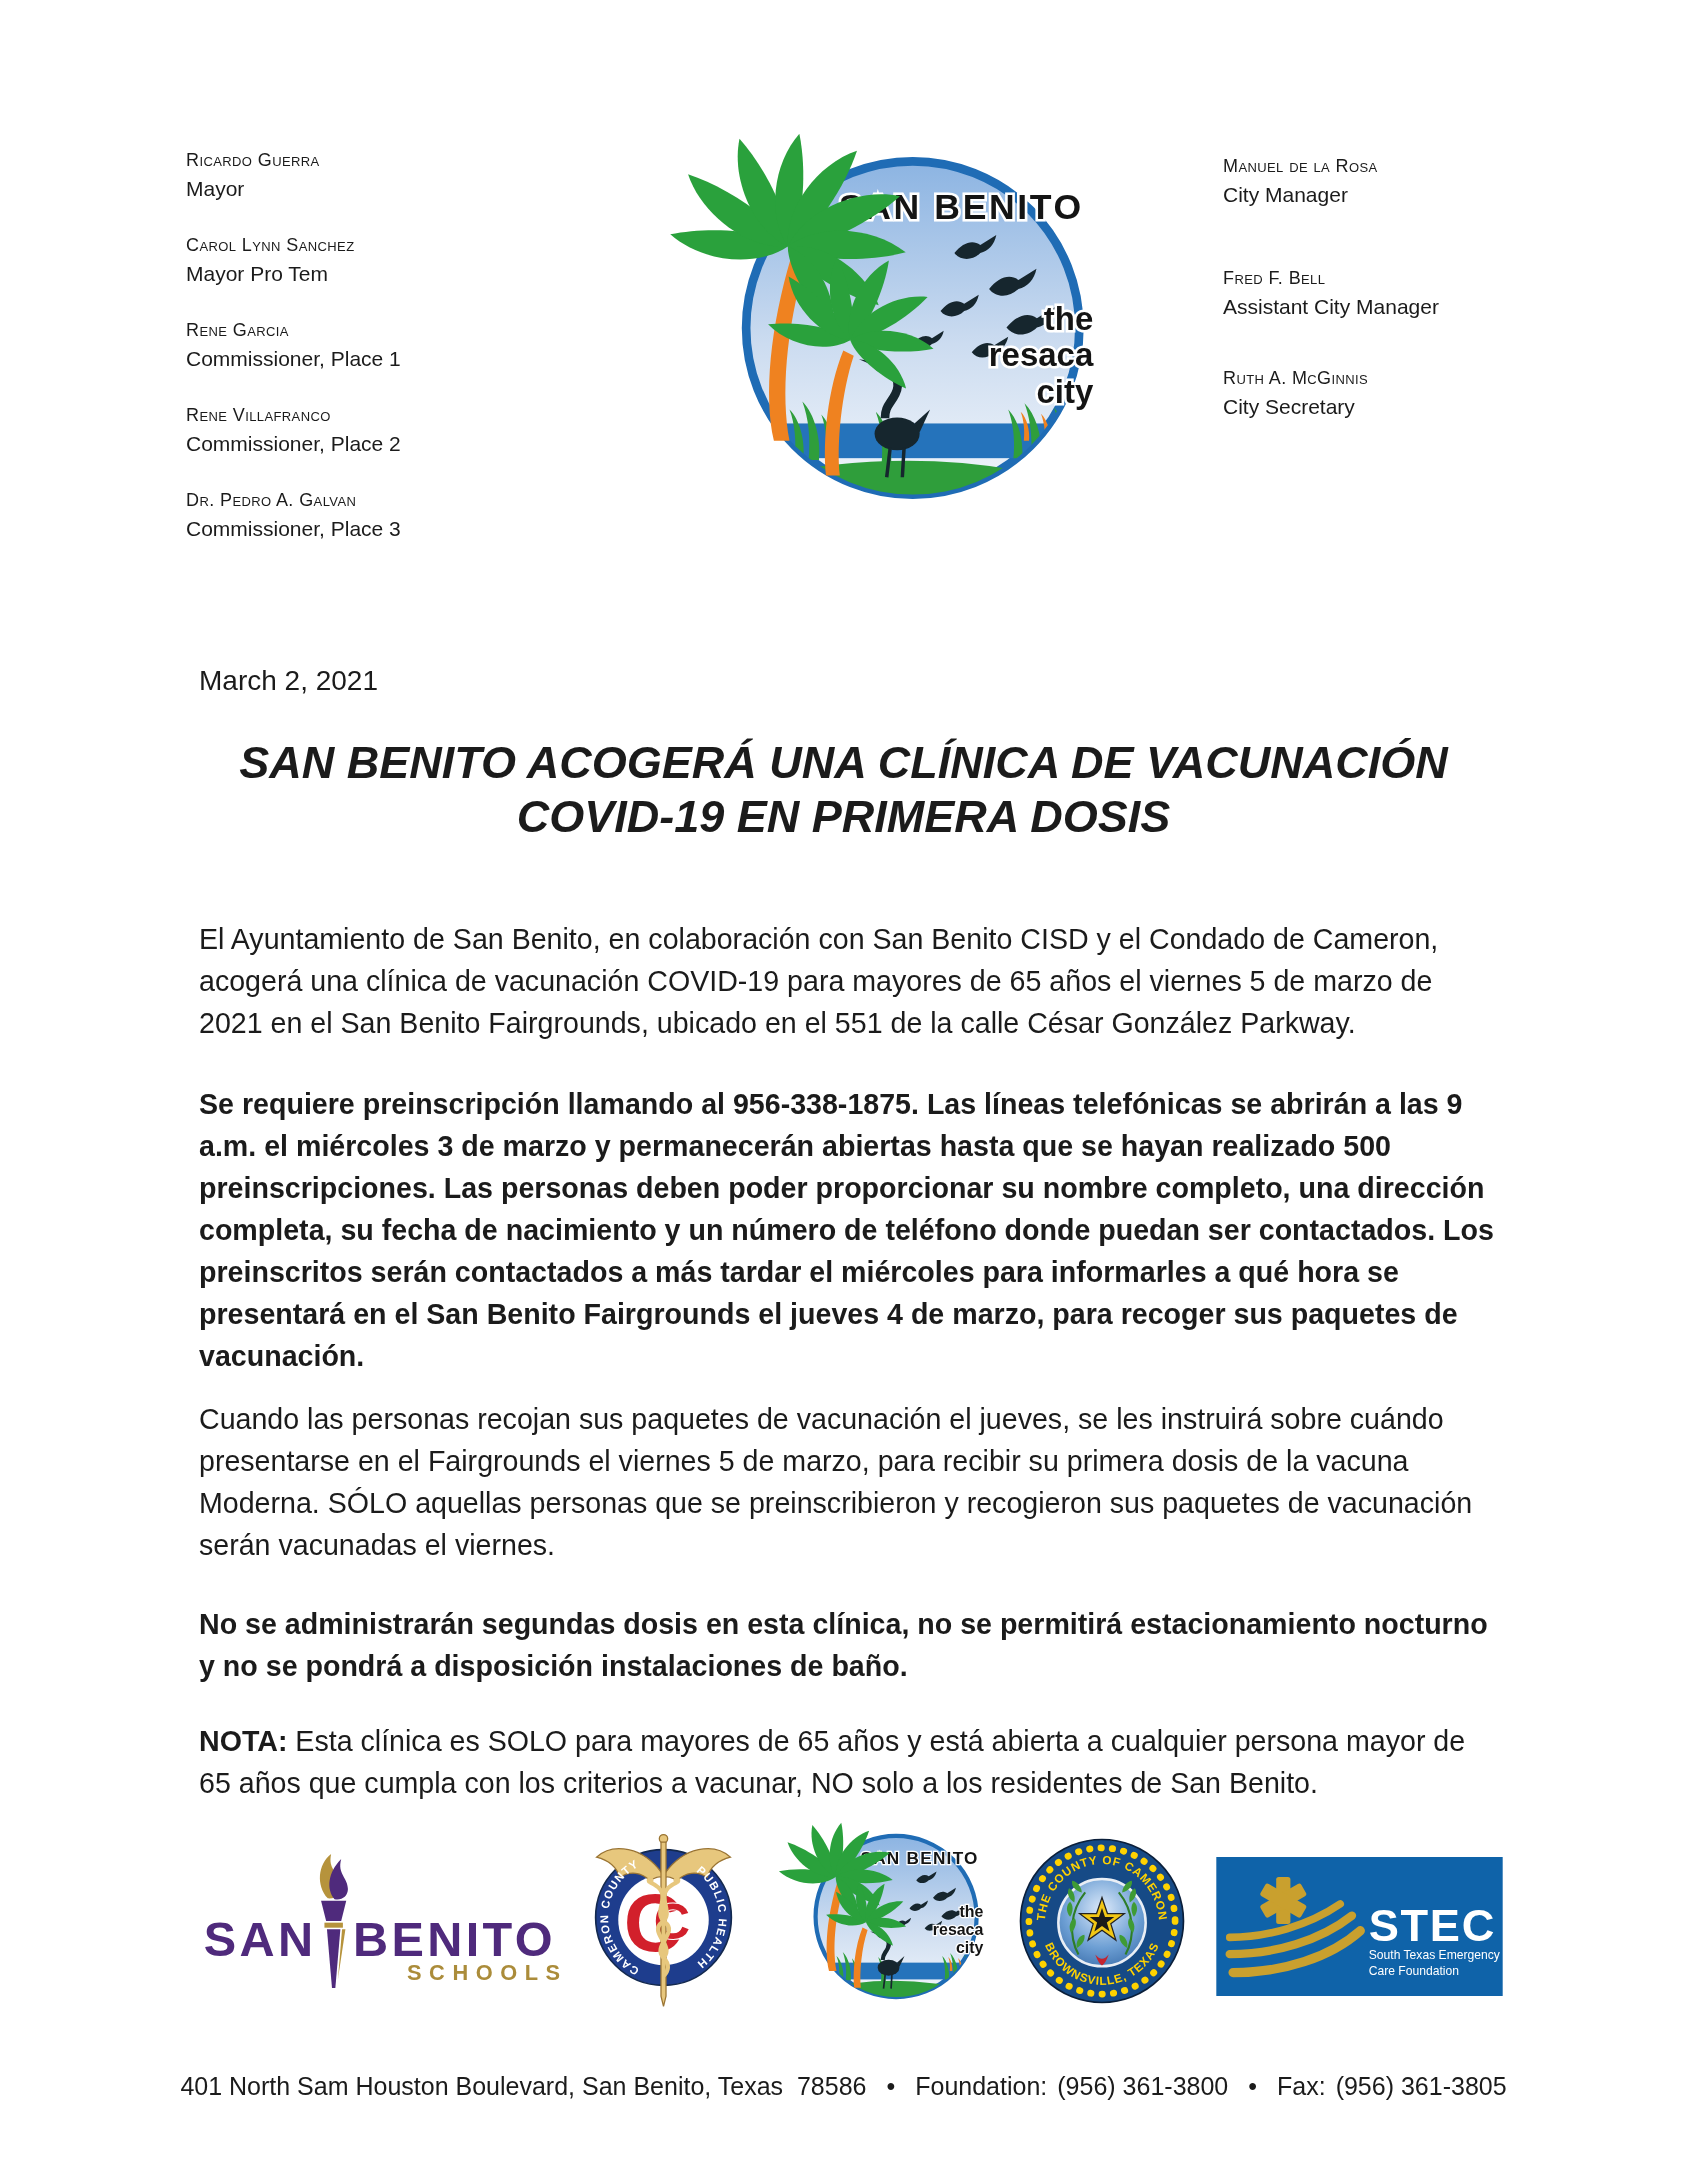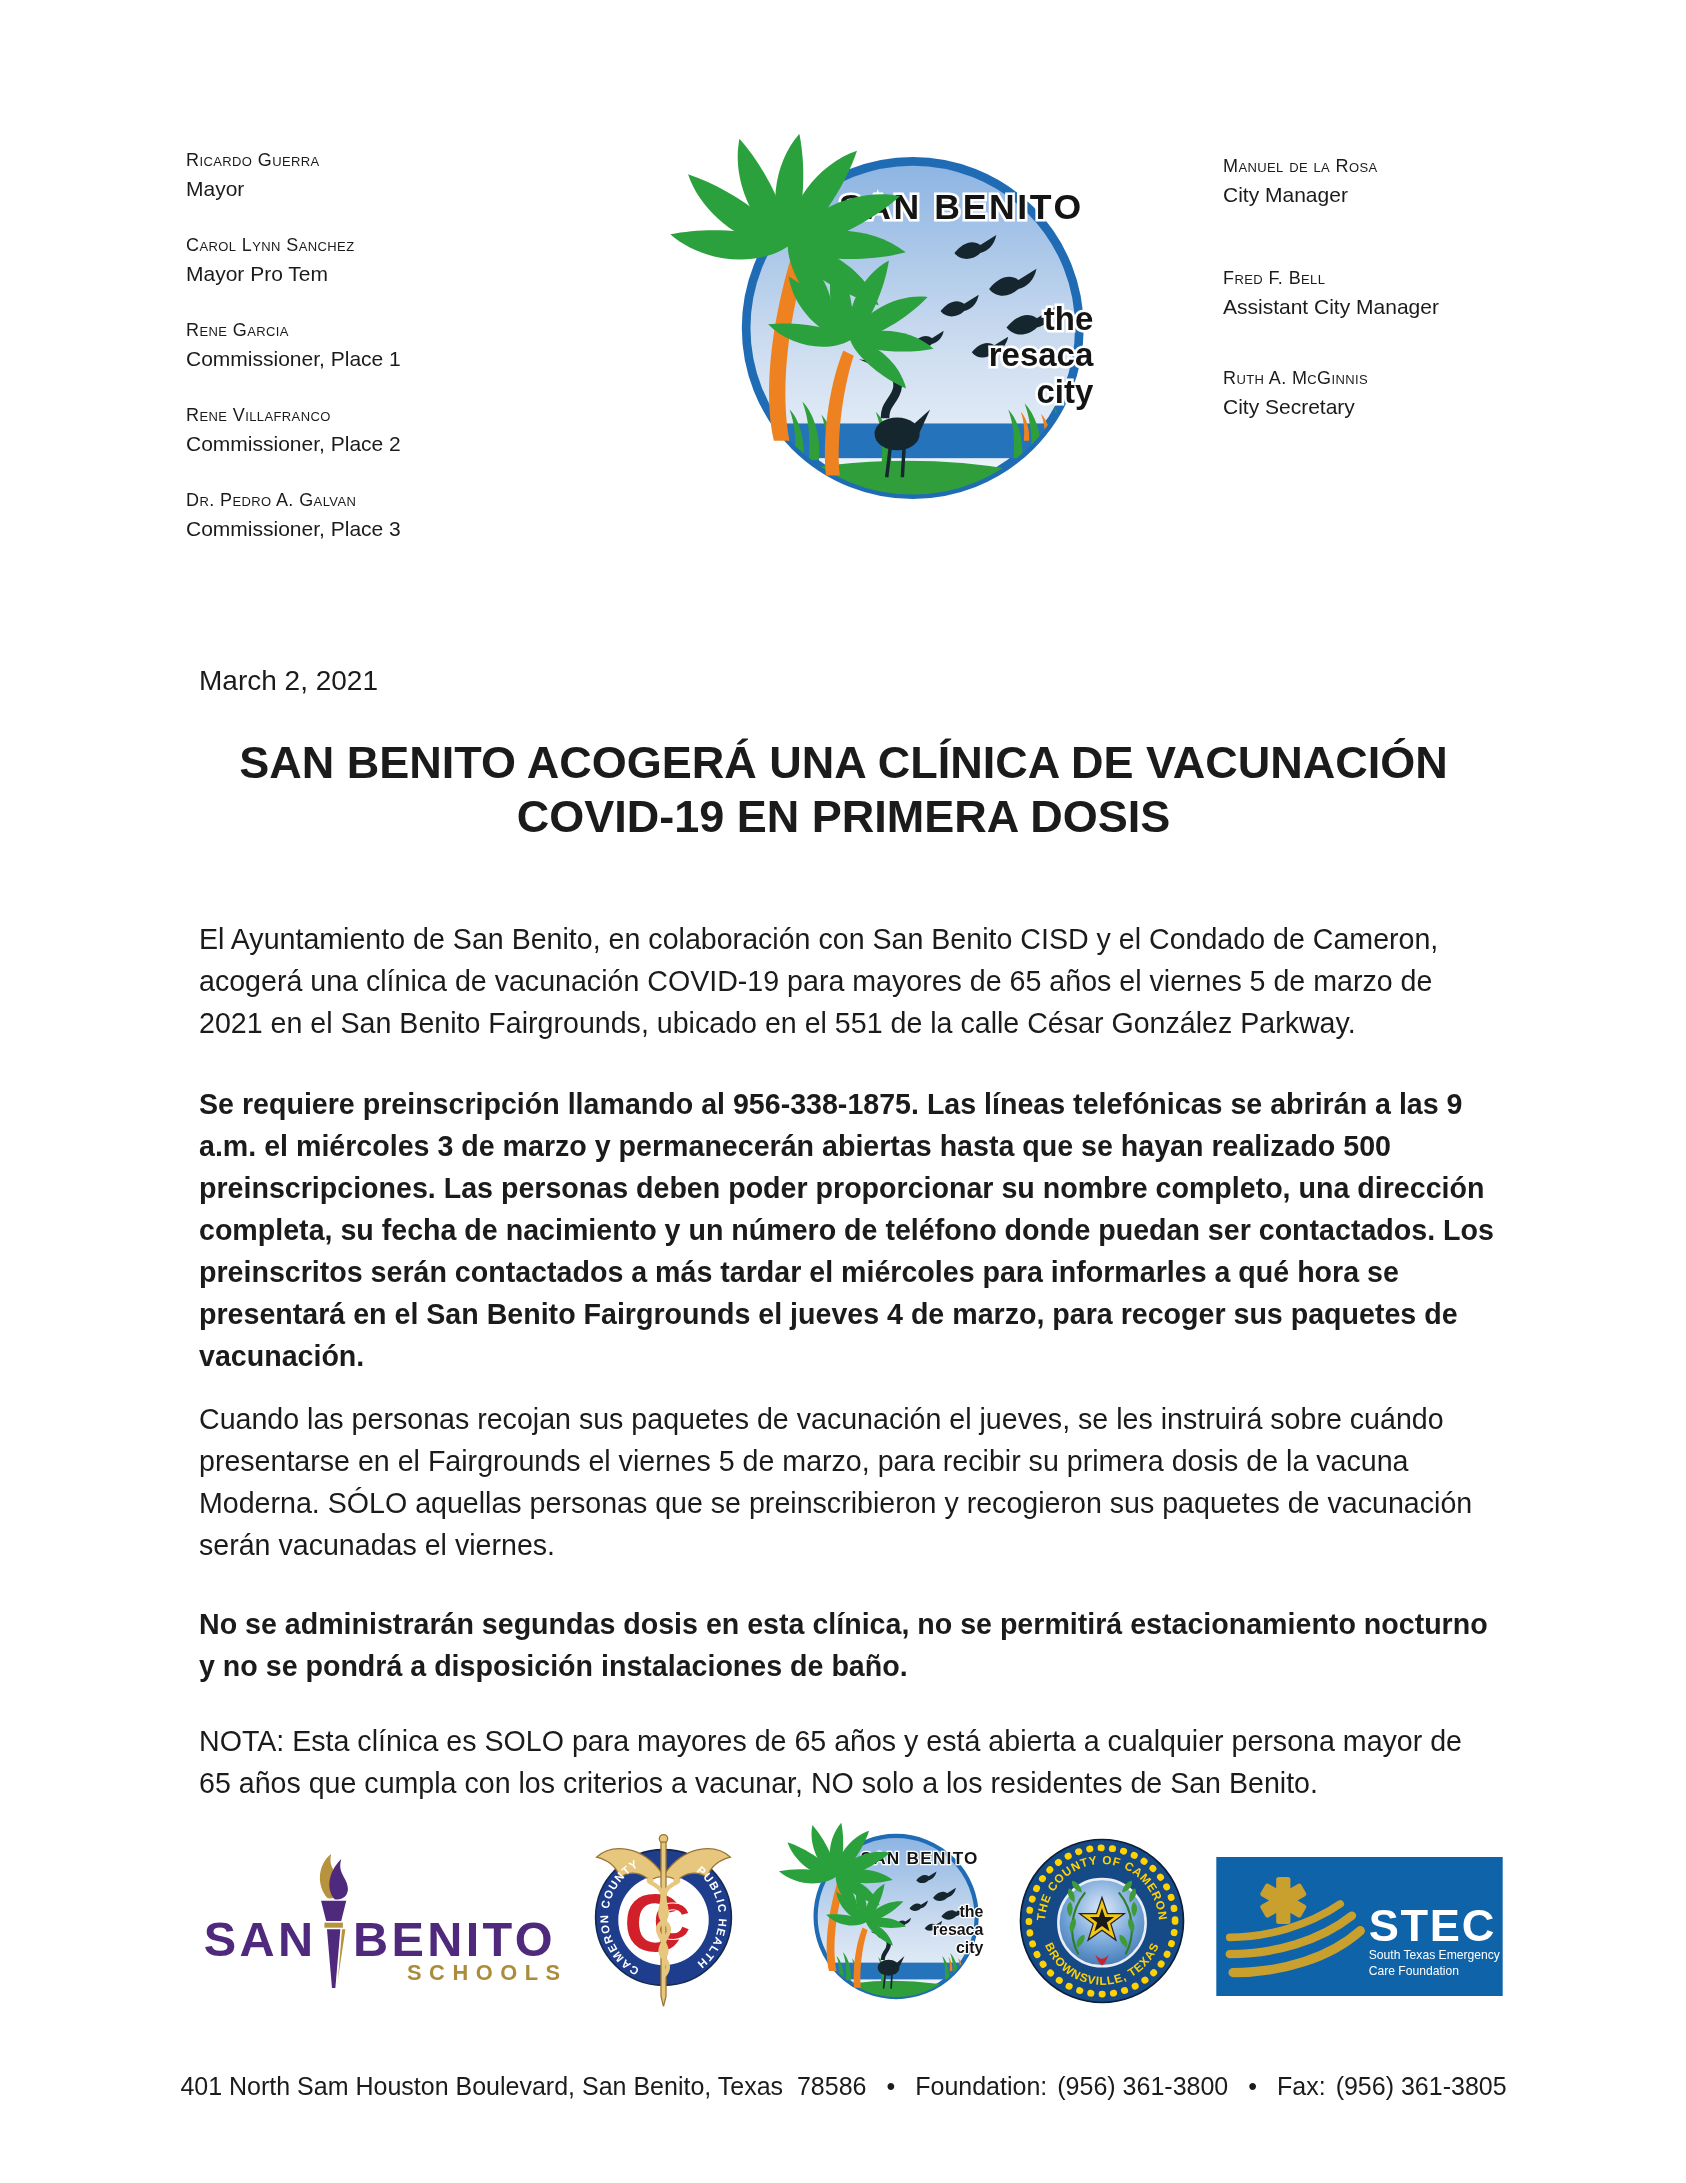--- a/index.html
+++ b/index.html
@@ -11,26 +11,26 @@
   
   .officials{line-height:1;}
   .official-block{margin-bottom:27px;}
   .official-name{font-size:18px;font-variant:small-caps;letter-spacing:0.4px;line-height:30px;}
   .official-title{font-size:21px;line-height:28px;}
   .officials-right .official-block{margin-bottom:0;}
   .officials-right .gap1{margin-top:54px;}
   .officials-right .gap2{margin-top:42px;}
   
   .date{left:199px;top:665px;font-size:28px;}
-  .title{left:0;top:736px;width:1687px;text-align:center;font-weight:bold;font-size:45px;line-height:54px;}
+  .title{left:0;top:736px;width:1687px;text-align:center;font-weight:bold;font-size:45px;line-height:54px;font-style:italic;}
   .para{left:199px;width:1297px;font-size:28.6px;line-height:42px;}
   .p1{top:889px;} .p2{top:1054px;font-weight:bold;} .p3{top:1369px;}
   .p4{top:1574px;font-weight:bold;}
   .p5{top:1691px;}
-  .p5 .nota-label{font-weight:normal;text-align:center;}
+  .p5 .nota-label{font-weight:bold;text-align:center;}
   
   .footer{left:0;top:2072px;width:1687px;text-align:center;font-size:25px;}
   .footer span{white-space:pre-wrap;}
   .footer .bullet{margin:0 20px;}
   .footer .lbl{margin-right:10px;}
   svg{display:block;}
   svg text{font-family:"Liberation Sans",sans-serif;}
   .hiddenDefs{position:absolute;width:0;height:0;overflow:hidden;}
 </style>
 </head>

